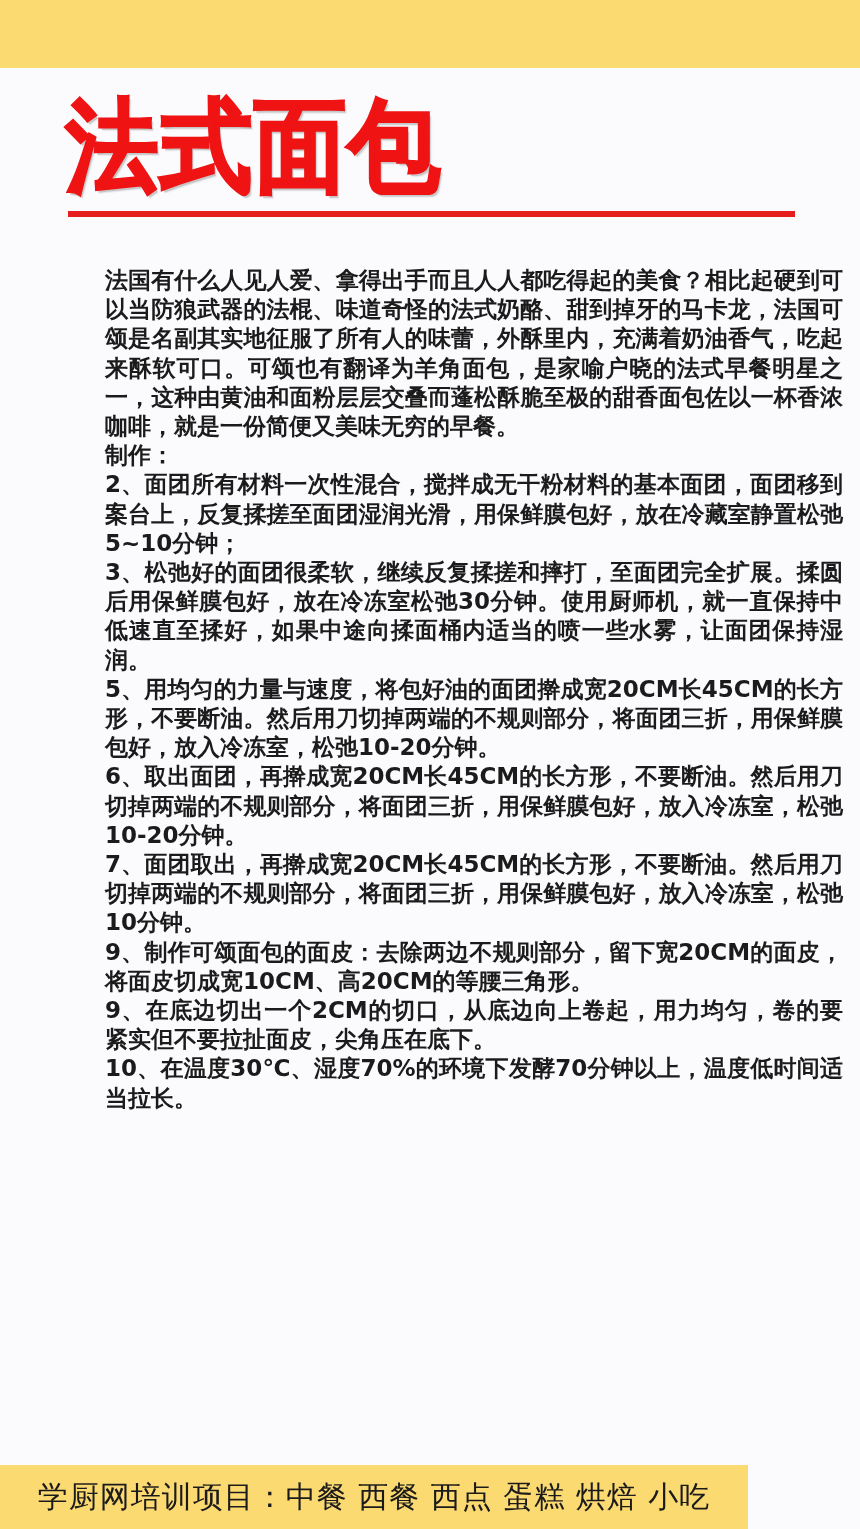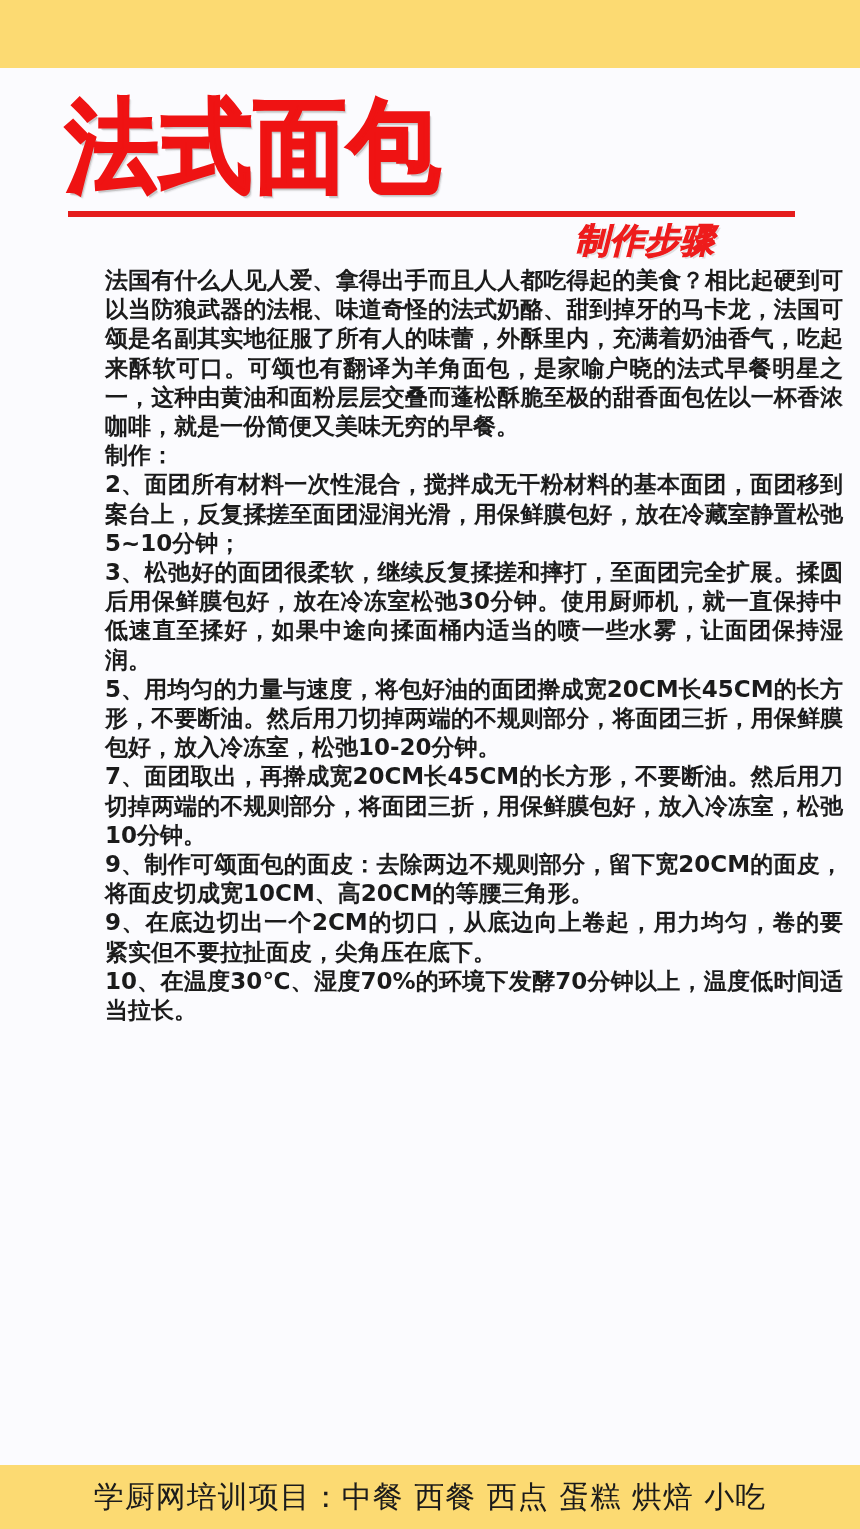--- a/index.html
+++ b/index.html
@@ -99,21 +99,21 @@
     margin: 0 0 0 0;
     letter-spacing: 0px;
     word-break: break-all;
   }
 
   
   .bottom-band {
     position: absolute;
     left: 0;
     top: 1465px;
-    width: 860px;
+    width: 748px;
     height: 64px;
     background: #fcda72;
     display: flex;
     align-items: center;
     justify-content: center;
   }
   .bottom-band-text {
     font-family: "DejaVu Sans", "Liberation Sans", sans-serif;
     font-size: 30px;
     font-weight: 400;
@@ -123,29 +123,29 @@
   }
 </style>
 </head>
 <body>
 
 <div class="top-band"></div>
 
 <div class="header">
   <div class="main-title">法式面包</div>
   <div class="title-rule"></div>
-  <div class="subtitle">制作步骤</div>
 </div>
 
 <div class="body-text">
   <p class="para">法国有什么人见人爱、拿得出手而且人人都吃得起的美食？相比起硬到可以当防狼武器的法棍、味道奇怪的法式奶酪、甜到掉牙的马卡龙，法国可颂是名副其实地征服了所有人的味蕾，外酥里内，充满着奶油香气，吃起来酥软可口。可颂也有翻译为羊角面包，是家喻户晓的法式早餐明星之一，这种由黄油和面粉层层交叠而蓬松酥脆至极的甜香面包佐以一杯香浓咖啡，就是一份简便又美味无穷的早餐。</p>
   <p class="para">制作：</p>
   <p class="para">2、面团所有材料一次性混合，搅拌成无干粉材料的基本面团，面团移到案台上，反复揉搓至面团湿润光滑，用保鲜膜包好，放在冷藏室静置松弛5~10分钟；</p>
   <p class="para">3、松弛好的面团很柔软，继续反复揉搓和摔打，至面团完全扩展。揉圆后用保鲜膜包好，放在冷冻室松弛30分钟。使用厨师机，就一直保持中低速直至揉好，如果中途向揉面桶内适当的喷一些水雾，让面团保持湿润。</p>
   <p class="para">5、用均匀的力量与速度，将包好油的面团擀成宽20CM长45CM的长方形，不要断油。然后用刀切掉两端的不规则部分，将面团三折，用保鲜膜包好，放入冷冻室，松弛10-20分钟。</p>
+  <p class="para">6、取出面团，再擀成宽20CM长45CM的长方形，不要断油。然后用刀切掉两端的不规则部分，将面团三折，用保鲜膜包好，放入冷冻室，松弛10-20分钟。</p>
   <p class="para">7、面团取出，再擀成宽20CM长45CM的长方形，不要断油。然后用刀切掉两端的不规则部分，将面团三折，用保鲜膜包好，放入冷冻室，松弛10分钟。</p>
   <p class="para">9、制作可颂面包的面皮：去除两边不规则部分，留下宽20CM的面皮，将面皮切成宽10CM、高20CM的等腰三角形。</p>
   <p class="para">9、在底边切出一个2CM的切口，从底边向上卷起，用力均匀，卷的要紧实但不要拉扯面皮，尖角压在底下。</p>
   <p class="para">10、在温度30℃、湿度70%的环境下发酵70分钟以上，温度低时间适当拉长。</p>
 </div>
 
 <div class="bottom-band">
   <span class="bottom-band-text">学厨网培训项目：中餐 西餐 西点 蛋糕 烘焙 小吃</span>
 </div>
 

